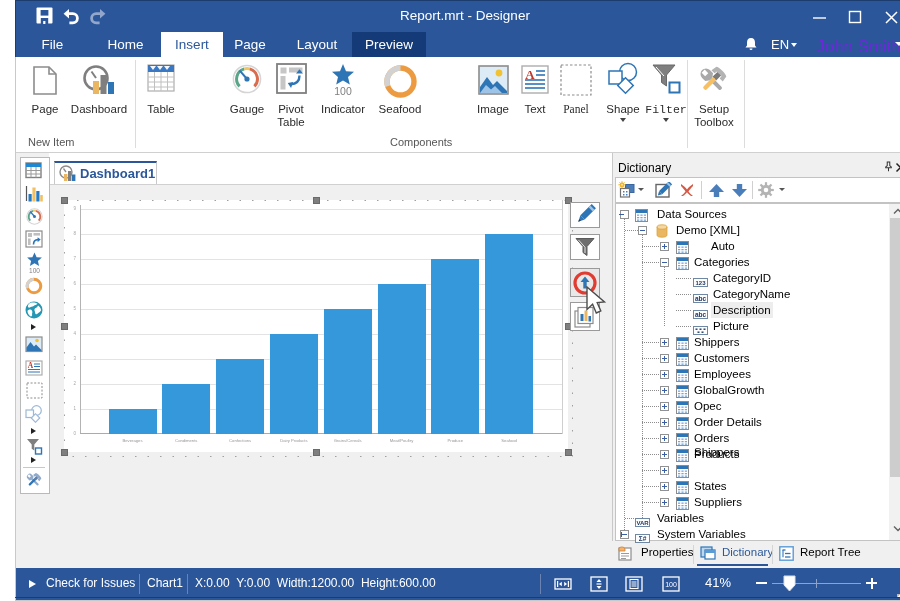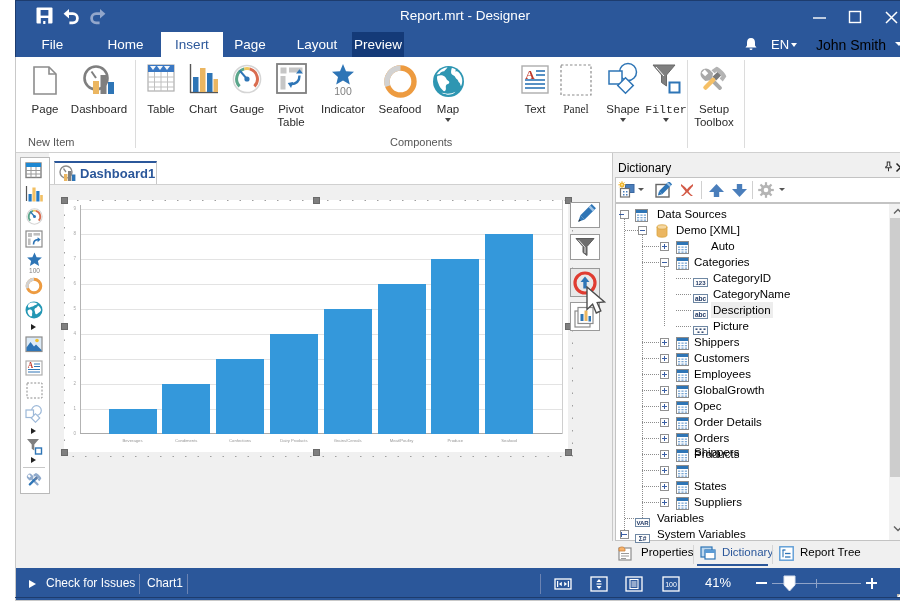--- a/index.html
+++ b/index.html
@@ -74,29 +74,29 @@
     <line x1="3" y1="10" x2="16" y2="10" stroke="#fff" stroke-width="1.4"></line>
     <rect x="39.5" y="3.5" width="11" height="11" fill="none" stroke="#fff" stroke-width="1.4"></rect>
     <path d="M76 4 L87 15 M87 4 L76 15" stroke="#fff" stroke-width="1.5"></path>
   </svg>
   <div class="abs" id="tabrow"></div>
   <div class="rtab" style="left:10px;top:32px;width:55px;">File</div>
   <div class="rtab" style="left:83px;top:32px;width:55px;">Home</div>
   <div class="rtab" style="left:146px;top:32px;width:62px;background:#fff;color:#2B579A;">Insert</div>
   <div class="rtab" style="left:206px;top:32px;width:58px;">Page</div>
   <div class="rtab" style="left:272px;top:32px;width:60px;">Layout</div>
-  <div class="rtab" style="left:337px;top:32px;width:52px;background:#143A78;">Preview</div>
+  <div class="rtab" style="left:337px;top:32px;width:74px;background:#143A78;">Preview</div>
 
   <svg class="abs" style="left:729px;top:37px" width="14" height="14" viewBox="0 0 14 14">
     <path d="M7 1 C4.2 1 3 3 3 5.5 L3 8.5 L1.5 10.5 L12.5 10.5 L11 8.5 L11 5.5 C11 3 9.8 1 7 1 Z" fill="#fff"></path>
     <path d="M5.5 11.5 a1.5 1.5 0 0 0 3 0 Z" fill="#fff"></path>
   </svg>
   <div class="abs" style="left:756px;top:37px;color:#fff;font-size:13px;">EN</div>
   <div class="abs" style="left:776px;top:43px;width:0;height:0;border-left:3.5px solid transparent;border-right:3.5px solid transparent;border-top:4px solid #fff;"></div>
-  <div class="abs" style="left:801px;top:37px;color:#000000;font-size:14px;">John Smith</div>
+  <div class="abs" style="left:801px;top:37px;color:#6d28d9;font-size:17px;">John Smith</div>
   <div class="abs" style="left:880px;top:42px;width:0;height:0;border-left:4px solid transparent;border-right:4px solid transparent;border-top:4px solid #fff;"></div>
 
   <div class="abs" id="ribbon"></div>
   <div class="ritem" style="left:-15px;top:66px;width:90px;">
       <div style="height:34px;display:flex;align-items:flex-start;justify-content:center;">
         <svg width="24" height="29" viewBox="0 0 24 29" style="">
           <path d="M1 1 L16 1 L23 8 L23 28 L1 28 Z" fill="#fff" stroke="#8C8C8C" stroke-width="1.6"></path>
           <path d="M16 1 L16 8 L23 8" fill="none" stroke="#8C8C8C" stroke-width="1.6"></path>
         </svg>
       </div>
@@ -125,33 +125,20 @@
             <line x1="1" y1="18" x2="27" y2="18"></line>
             <line x1="1" y1="23" x2="27" y2="23"></line>
             <line x1="7.5" y1="8" x2="7.5" y2="27"></line>
             <line x1="14" y1="8" x2="14" y2="27"></line>
             <line x1="20.5" y1="8" x2="20.5" y2="27"></line>
           </g>
         </svg>
       </div>
       <div class="lbl">Table</div>
     </div>
-  <div class="ritem" style="left:143px;top:64px;width:90px;">
-      <div style="height:36px;display:flex;align-items:flex-start;justify-content:center;">
-        <svg width="29" height="30" viewBox="0 0 29 30" style="">
-          <line x1="1.5" y1="0" x2="1.5" y2="29" stroke="#555" stroke-width="1.4"></line>
-          <line x1="1" y1="28.5" x2="29" y2="28.5" stroke="#555" stroke-width="1.4"></line>
-          <rect x="4" y="13" width="5.5" height="15" fill="#2E75B6"></rect>
-          <rect x="11" y="4" width="5.5" height="24" fill="#EBB661"></rect>
-          <rect x="18" y="9" width="5.5" height="19" fill="#2E75B6"></rect>
-          <rect x="24.5" y="15" width="4.5" height="13" fill="#EBB661"></rect>
-        </svg>
-      </div>
-      <div class="lbl">Chart</div>
-    </div>
   <div class="ritem" style="left:187px;top:64px;width:90px;">
       <div style="height:36px;display:flex;align-items:flex-start;justify-content:center;">
         <svg width="30" height="30" viewBox="0 0 30 30" style="">
           <circle cx="15" cy="15" r="13.6" fill="#fff" stroke="#D5D5D5" stroke-width="1.5"></circle>
           <path d="M7.6 22.4 A10.5 10.5 0 0 1 12.3 4.9" fill="none" stroke="#5AA58A" stroke-width="3"></path>
           <path d="M12.3 4.9 A10.5 10.5 0 0 1 17.7 4.9" fill="none" stroke="#EFC75E" stroke-width="3"></path>
           <path d="M17.7 4.9 A10.5 10.5 0 0 1 22.4 22.4" fill="none" stroke="#D96C4F" stroke-width="3"></path>
           <path d="M15 15 L8.2 7.2" stroke="#2E75B6" stroke-width="2" stroke-linecap="round"></path>
           <circle cx="15" cy="15" r="2.6" fill="#2E75B6"></circle>
         </svg>
@@ -183,32 +170,30 @@
     </div>
   <div class="ritem" style="left:340px;top:65px;width:90px;">
       <div style="height:35px;display:flex;align-items:flex-start;justify-content:center;">
         <svg width="33" height="33" viewBox="0 0 33 33" style="">
           <circle cx="16.5" cy="16.5" r="13.5" fill="none" stroke="#ED9B40" stroke-width="5.4"></circle>
           <path d="M16.5 3 A13.5 13.5 0 0 0 3.8 21.1" fill="none" stroke="#D2D2D2" stroke-width="5.4"></path>
         </svg>
       </div>
       <div class="lbl">Seafood</div>
     </div>
-  <div class="ritem" style="left:388px;top:65px;width:90px;">
+  <div class="ritem" style="left:433px;top:65px;width:90px;">
       <div style="height:35px;display:flex;align-items:flex-start;justify-content:center;">
-        <svg width="33" height="33" viewBox="0 0 33 33" style="">
-          <circle cx="16.5" cy="16.5" r="15.5" fill="#2E96B2"></circle>
-          <path d="M4.5 9.5 C7 5.5 11 2.8 15.5 2.3 C14.5 4.2 13 4.8 12.3 6.3 C10.3 6.2 8.6 7.2 7.6 9 C6.4 9.3 5.4 9.3 4.5 9.5 Z" fill="#fff"></path>
-          <path d="M5.8 10.8 C8.5 9.8 11.5 10.2 13.2 12 C14.8 13.8 14.3 15 16.2 15.8 C17.8 16.5 17.6 18.6 15.9 19 C13.8 19.5 13.6 21 13.9 23.2 C14.1 25.4 12.3 27.3 11 25.6 C9.4 23.5 8.2 23 7.2 20.4 C6.2 17.8 5 15.5 5 13 C5 11.8 5.2 11.2 5.8 10.8 Z" fill="#fff"></path>
-          <path d="M19.8 3.1 C21 2.9 23.4 4 24 5.2 C23.2 5.5 23 6.3 23.6 6.6 C24.5 6.2 25.3 6.1 26.3 7 C28.3 8.9 29.9 11.8 30.2 14.8 C30.4 17 29.9 19.6 29 21.3 C28.2 19.7 28.5 18.3 27.2 17.4 C25.9 16.5 26.4 14.8 25 14.2 C23.4 13.5 23.7 12.3 22.5 11.1 C21.3 9.9 20.1 10.3 19.4 8.8 C18.8 7.4 19.1 5 19.8 3.1 Z" fill="#fff"></path>
-          <path d="M9.5 27.6 C13.5 29.3 19.5 29.2 23.5 26.8 C21.5 29.6 15 30.9 10.8 28.6 Z" fill="#fff"></path>
-        </svg>
-      </div>
-      <div class="lbl">Map</div>
-      <div class="drop"></div>
+        <svg width="31" height="30" viewBox="0 0 31 30" style="">
+          <rect x="1" y="1" width="29" height="28" fill="#DDEBF7" stroke="#8C8C8C" stroke-width="1.6"></rect>
+          <circle cx="21" cy="8" r="3.4" fill="#F1C232"></circle>
+          <path d="M2 22 L9 12 L15 20 L19 16 L29 26 L29 28 L2 28 Z" fill="#2E75B6"></path>
+          <path d="M2 28 L8 20 L13 24.5 L17 21 L24 28 Z" fill="#9DC3E6"></path>
+        </svg>
+      </div>
+      <div class="lbl">Image</div>
     </div>
   <div class="ritem" style="left:475px;top:65px;width:90px;">
       <div style="height:35px;display:flex;align-items:flex-start;justify-content:center;">
         <svg width="28" height="29" viewBox="0 0 28 29" style="">
           <rect x="1" y="1" width="26" height="27" fill="#fff" stroke="#ADADAD" stroke-width="1.4"></rect>
           <text x="9" y="13.5" font-size="13" font-weight="bold" fill="#C0392B" text-anchor="middle" font-family="Liberation Serif">A</text>
           <g stroke="#2E75B6" stroke-width="1.6">
             <line x1="15" y1="6" x2="24" y2="6"></line>
             <line x1="15" y1="10" x2="24" y2="10"></line>
             <line x1="4" y1="15" x2="24" y2="15"></line>
@@ -896,20 +881,21 @@
         <line x1="4" y1="4" x2="4" y2="11.2" stroke="#2E75B6" stroke-width="1.1"></line>
       </svg></div>
   <div class="btab" style="left:785px;color:#000;">Report Tree</div>
 
   <div class="abs" id="status"></div>
   <div class="abs" style="left:14px;top:580px;width:0;height:0;border-top:4.5px solid transparent;border-bottom:4.5px solid transparent;border-left:7px solid #fff;"></div>
   <div class="abs" style="left:31px;top:576px;color:#fff;font-size:12px;">Check for Issues</div>
   <div class="ssep" style="left:124px;top:574px;"></div>
   <div class="abs" style="left:132px;top:576px;color:#fff;font-size:12px;">Chart1</div>
   <div class="ssep" style="left:172px;top:574px;"></div>
+  <div class="abs" style="left:180px;top:576px;color:#fff;font-size:12px;">X:0.00&nbsp; Y:0.00&nbsp; Width:1200.00&nbsp; Height:600.00</div>
   <div class="ssep" style="left:525px;top:574px;"></div>
   <div class="sicon" style="left:539px;top:576px;"><svg width="18" height="16" viewBox="0 0 18 16" style="">
         <rect x="1" y="3" width="16" height="10" fill="none" stroke="#fff" stroke-width="1.3"></rect>
         <line x1="3.6" y1="5" x2="3.6" y2="11" stroke="#fff" stroke-width="1.2"></line>
         <line x1="14.4" y1="5" x2="14.4" y2="11" stroke="#fff" stroke-width="1.2"></line>
         <path d="M5 8 L7.8 5.8 L7.8 10.2 Z" fill="#fff"></path>
         <path d="M13 8 L10.2 5.8 L10.2 10.2 Z" fill="#fff"></path>
       </svg></div>
   <div class="sicon" style="left:575px;top:576px;"><svg width="18" height="16" viewBox="0 0 18 16" style="">
         <rect x="1" y="1" width="16" height="14" fill="none" stroke="#fff" stroke-width="1.3"></rect>

